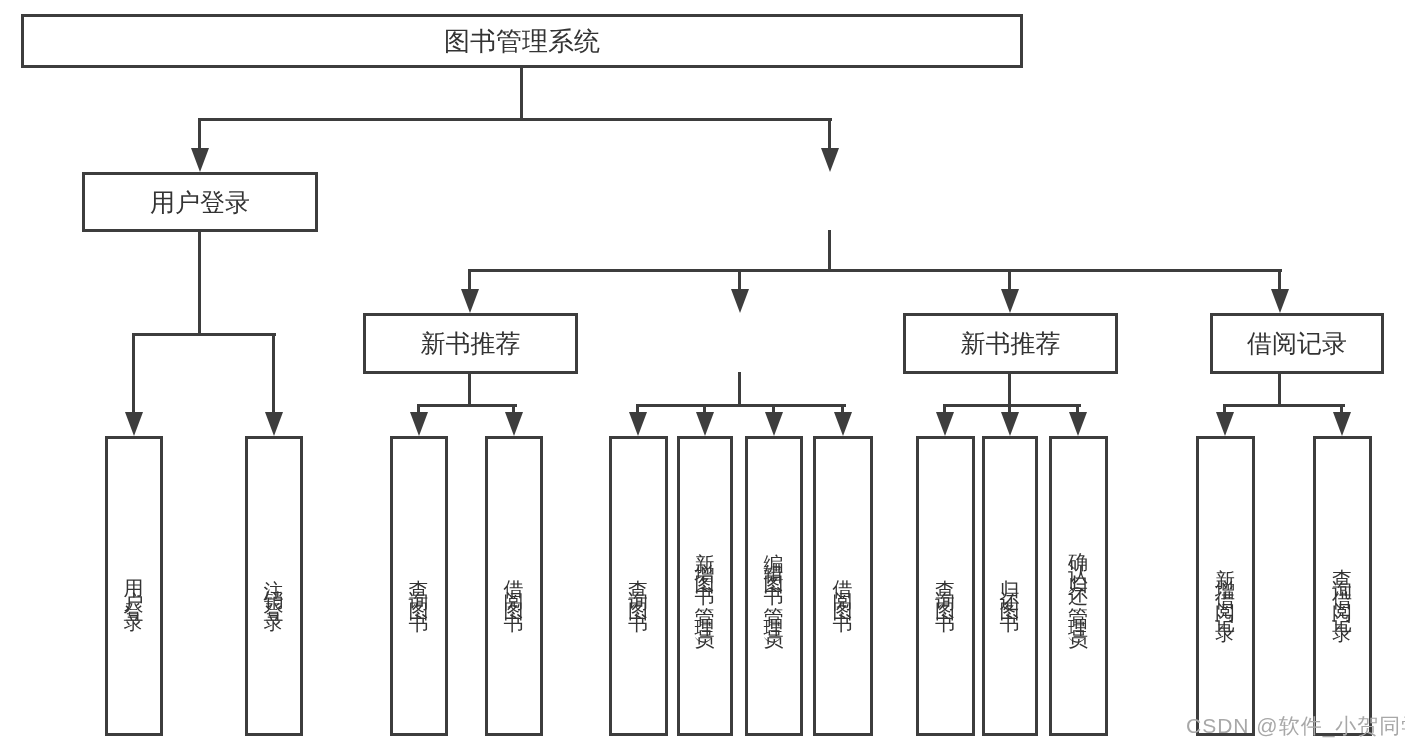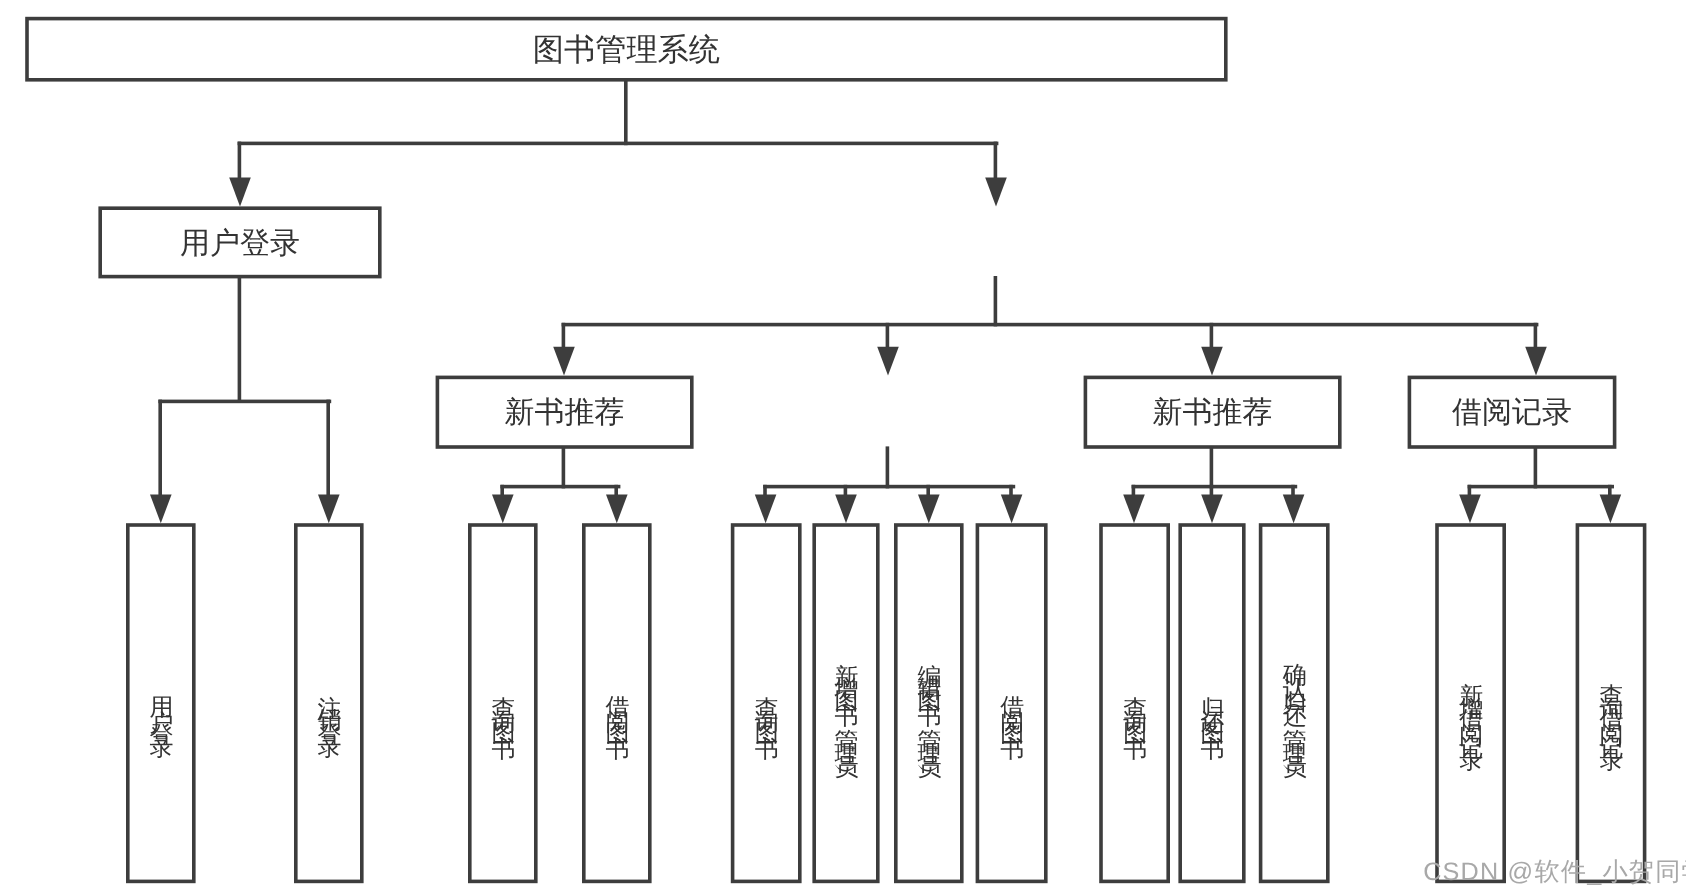--- a/index.html
+++ b/index.html
@@ -93,21 +93,21 @@
   <div class="arw" style="left:461px;top:289px"></div>
   <div class="vline" style="left:738px;top:269px;height:23px"></div>
   <div class="arw" style="left:731px;top:289px"></div>
   <div class="vline" style="left:1008px;top:269px;height:23px"></div>
   <div class="arw" style="left:1001px;top:289px"></div>
   <div class="vline" style="left:1278px;top:269px;height:23px"></div>
   <div class="arw" style="left:1271px;top:289px"></div>
 
   <div class="box" style="left:363px;top:313px;width:215px;height:61px">新书推荐</div>
   <div class="box" style="left:903px;top:313px;width:215px;height:61px">新书推荐</div>
-  <div class="box" style="left:1173px;top:313px;width:174px;height:61px">借阅记录</div>
+  <div class="box" style="left:1210px;top:313px;width:174px;height:61px">借阅记录</div>
 
   <div class="vline" style="left:468px;top:372px;height:35px"></div>
   <div class="hline" style="left:417px;top:404px;width:100px"></div>
   <div class="vline" style="left:417px;top:404px;height:10px"></div>
   <div class="arw" style="left:410px;top:412px"></div>
   <div class="vline" style="left:512px;top:404px;height:10px"></div>
   <div class="arw" style="left:505px;top:412px"></div>
 
   <div class="vline" style="left:738px;top:372px;height:35px"></div>
   <div class="hline" style="left:636px;top:404px;width:210px"></div>

